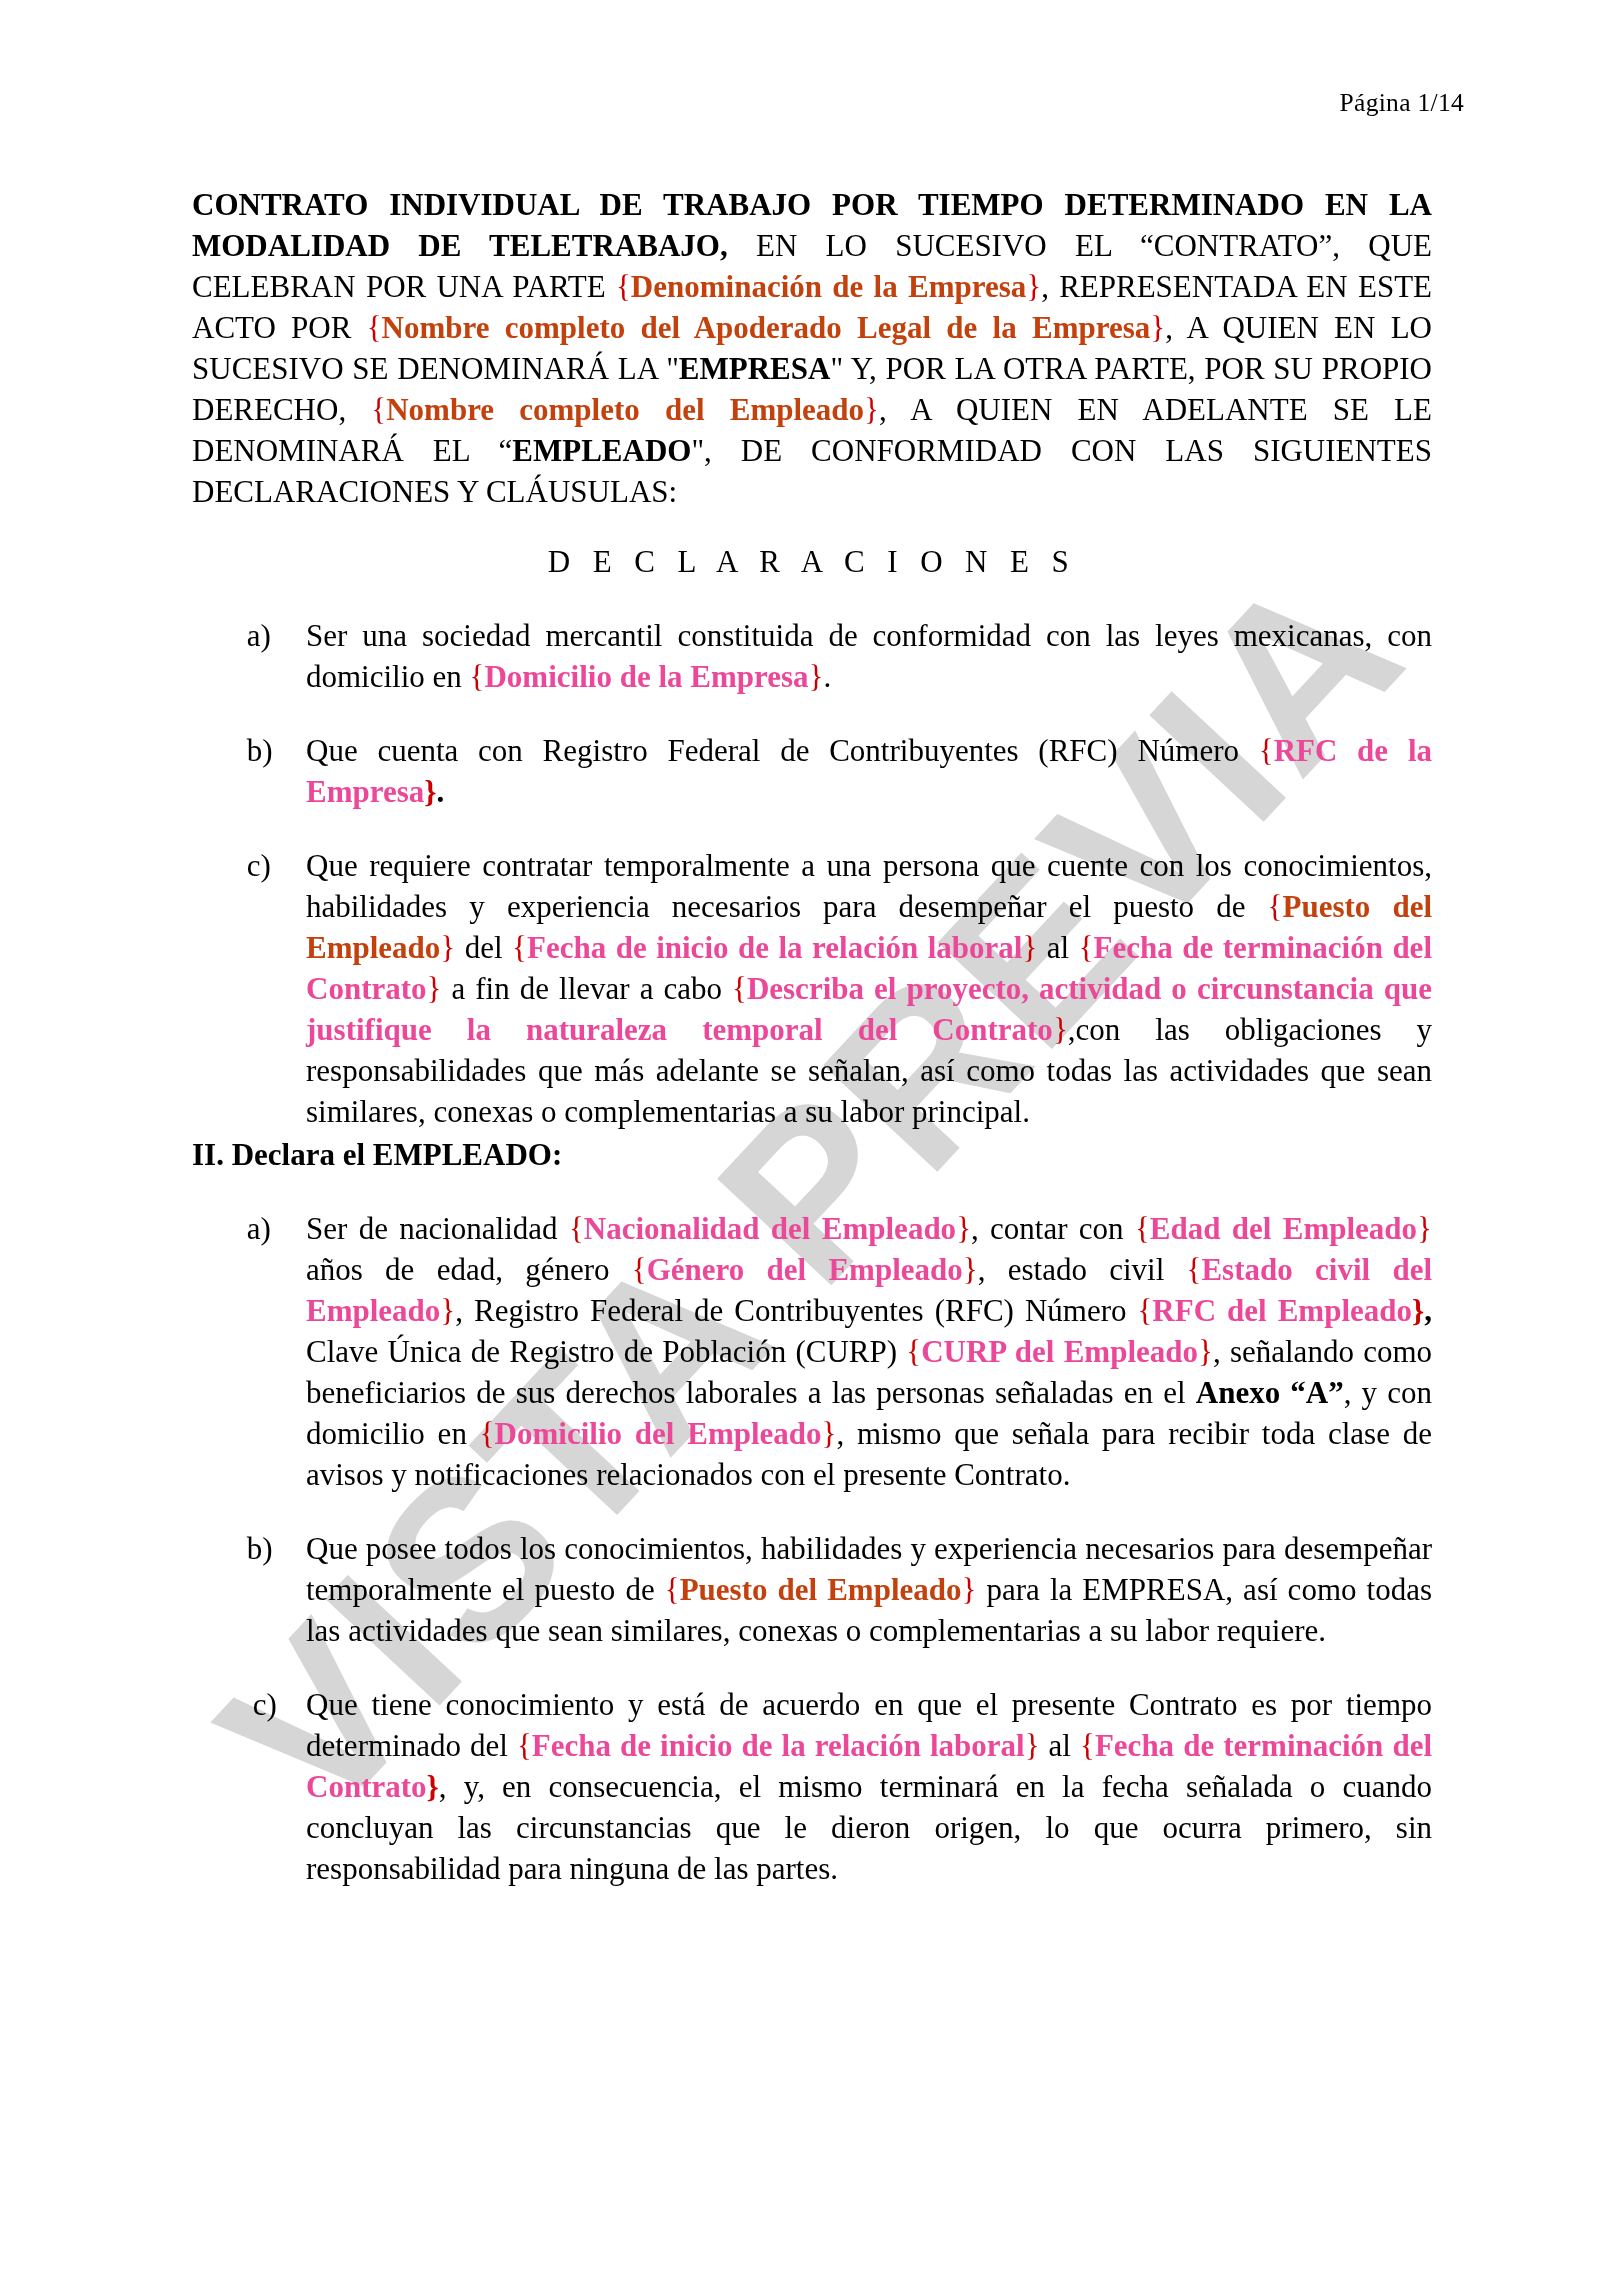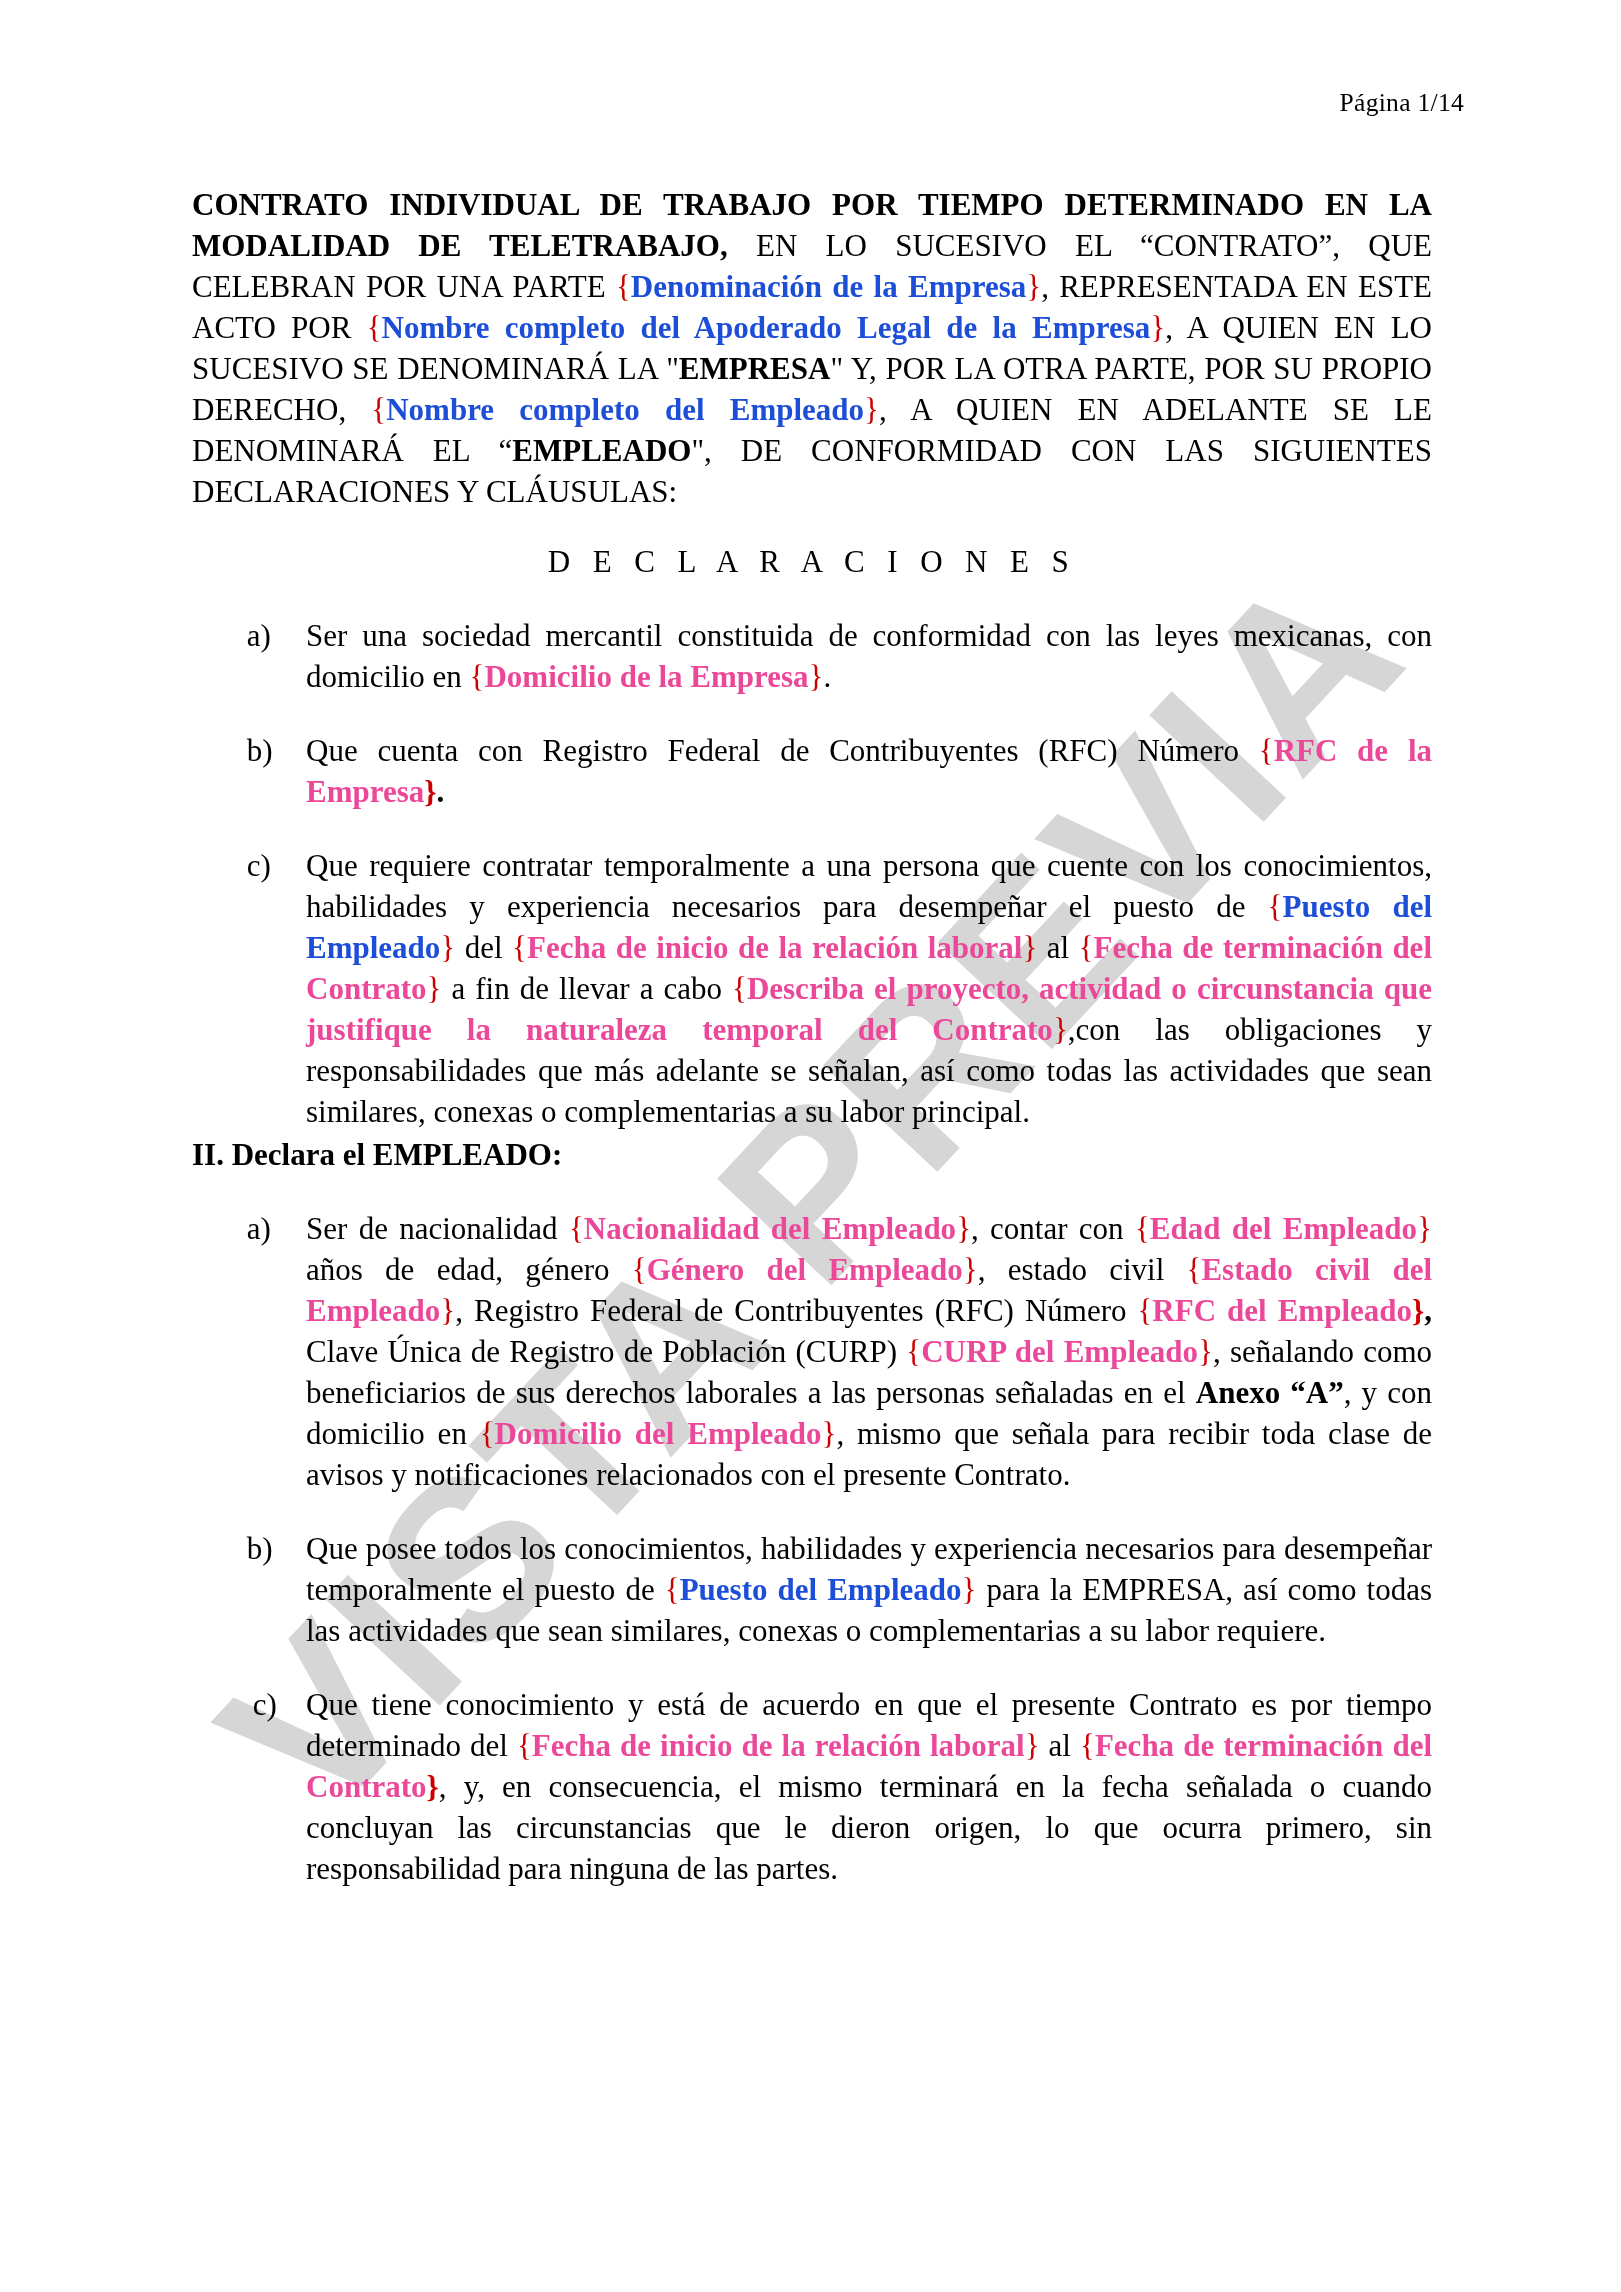--- a/index.html
+++ b/index.html
@@ -130,21 +130,21 @@
   .list-block {
     margin-left: 47px;
   }
 
   .closing {
     margin-top: 43px;
   }
 
   
   .ph        { color: #cc0000; }            
-  .ph-b      { color: #1d4ed8; font-weight: 700; }  
+  .ph-b      { color: #c2410c; font-weight: 700; }  
   .ph-n      { color: #ec4899; font-weight: 700; }  
   .b         { font-weight: 700; }
   .rb        { color: #cc0000; font-weight: 700; }  
 </style>
 </head>
 <body>
 
 <div class="page">
 
   <div class="watermark">

